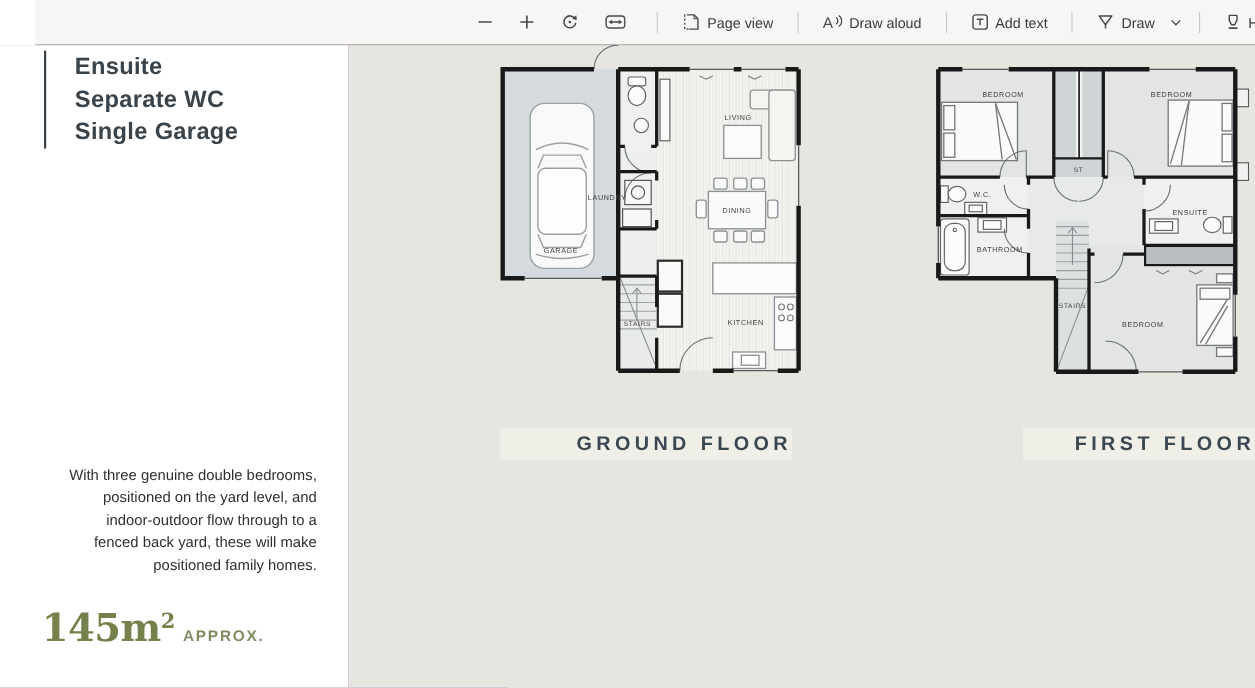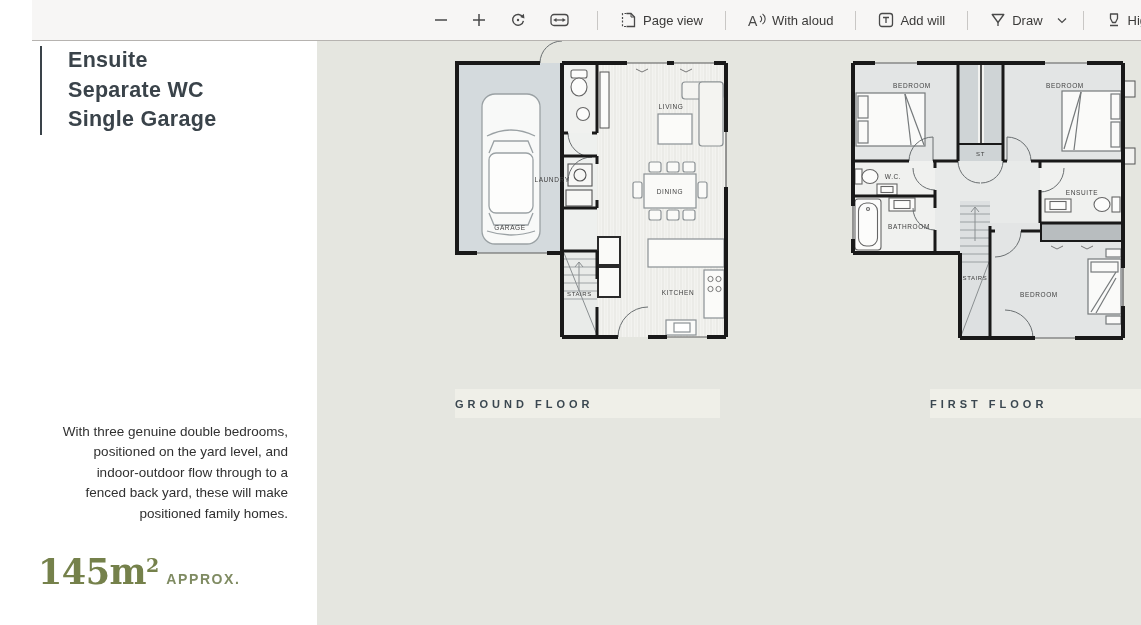--- a/index.html
+++ b/index.html
@@ -34,22 +34,22 @@
   .area .num { font-family:"DejaVu Serif",serif; font-weight:700; font-size:35px;
                color:#75814b; letter-spacing:-.5px; }
   .area .sup { font-family:"DejaVu Serif",serif; font-weight:700; font-size:19px;
                color:#75814b; position:relative; top:-12px; }
   .area .approx { font-size:14px; font-weight:600; letter-spacing:1.6px;
                   color:#7f8b62; margin-left:7px; }
 
   
   .plan { position:absolute; }
   .floor-label { position:absolute; top:348px; height:29px; background:#efefe8;
-                 display:flex; align-items:center; justify-content:flex-start;
-                 color:#3a4750; font-size:11px; font-weight:600; letter-spacing:4px; }
+                 display:flex; align-items:center; justify-content:flex-end;
+                 color:#3a4750; font-size:18px; font-weight:600; letter-spacing:4px; }
   .fl-ground { left:138px; width:265px; }
   .fl-first { left:613px; right:0; }
   .plan text { font-family:"Liberation Sans",sans-serif; }
 </style>
 </head>
 <body>
 
 <div class="screen">
 
   <header class="toolbar">
@@ -100,31 +100,31 @@
     </button>
     <div class="sep"></div>
     <button class="tbtn labeled">
       <span>
           <svg width="18" height="16" viewBox="0 0 18 16">
             <text x="0" y="13.5" font-size="14" fill="#494949" font-family="Liberation Sans,sans-serif">A</text>
             <path d="M12,4 a3.5,3.5 0 0 1 0,6" fill="none" stroke="#494949" stroke-width="1.1"></path>
             <path d="M14.5,2 a6,6 0 0 1 0,10" fill="none" stroke="#494949" stroke-width="1.1"></path>
           </svg>
         </span>
-      <span>With aloud</span>
+      <span>Draw aloud</span>
     </button>
     <div class="sep"></div>
     <button class="tbtn labeled">
       <span>
           <svg width="16" height="16" viewBox="0 0 16 16">
             <rect x="1.5" y="1.5" width="13" height="13" rx="2.5" fill="none" stroke="#494949" stroke-width="1.3"></rect>
             <path d="M5,5.5 H11 M8,5.5 V11" stroke="#494949" stroke-width="1.3" fill="none"></path>
           </svg>
         </span>
-      <span>Add will</span>
+      <span>Add text</span>
     </button>
     <div class="sep"></div>
     <button class="tbtn labeled">
       <span>
           <svg width="16" height="16" viewBox="0 0 16 16">
             <path d="M2.2,2.5 H13.8 L8,10.5 Z" fill="none" stroke="#494949" stroke-width="1.3" stroke-linejoin="round"></path>
             <line x1="8" y1="10.5" x2="8" y2="14" stroke="#494949" stroke-width="1.3"></line>
           </svg>
         </span>
       <span>Draw</span>

